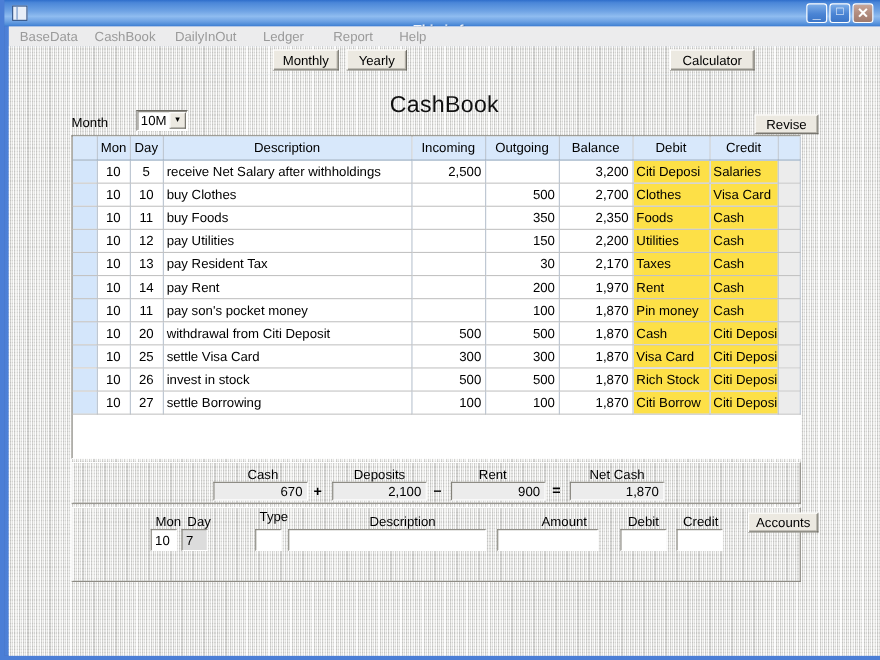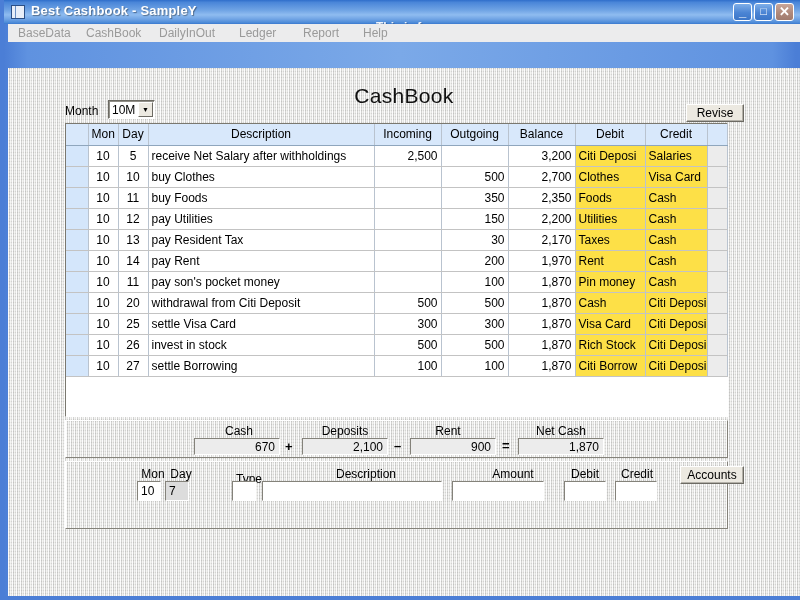--- a/index.html
+++ b/index.html
@@ -142,21 +142,21 @@
     font-size: 21px; color: #111;
     letter-spacing: .3px;
   }
 
   
   #month-label {
     position: absolute; left: 57px; top: 36px;
     font-size: 12px; color: #000; text-align: center;
   }
   #month-combo {
-    position: absolute; left: 100px; top: 32px;
+    position: absolute; left: 116px; top: 32px;
     width: 47px; height: 19px;
     box-sizing: border-box;
     background: #ffffff;
     border-top: 1px solid #6c6a63;
     border-left: 1px solid #6c6a63;
     border-right: 1px solid #ffffff;
     border-bottom: 1px solid #ffffff;
     box-shadow: inset 1px 1px 0 #918f88;
   }
   #month-value {
@@ -279,21 +279,20 @@
     font-size: 13px; font-weight: bold; color: #000;
   }
 </style>
 </head>
 <body>
 
 <div id="window">
 
   <div id="titlebar">
     <div id="title-icon"></div>
-    <div id="title-text">Best Cashbook - SampleY</div>
     <div id="title-freeware">This is freeware</div>
     <div class="wbtn" id="btn-min">
       <span class="g">_</span>
     </div>
     <div class="wbtn" id="btn-max">
       <span class="g">□</span>
     </div>
     <div class="wbtn" id="btn-close">
       <span class="g">✕</span>
     </div>
@@ -301,20 +300,25 @@
 
   <div id="menubar">
     <div class="menuitem" style="left:10px">BaseData</div>
     <div class="menuitem" style="left:78px">CashBook</div>
     <div class="menuitem" style="left:151px">DailyInOut</div>
     <div class="menuitem" style="left:231px">Ledger</div>
     <div class="menuitem" style="left:295px">Report</div>
     <div class="menuitem" style="left:355px">Help</div>
   </div>
 
+  <div id="toolbar" class="tex">
+    <div class="btn3d" id="btn-monthly">Monthly</div>
+    <div class="btn3d" id="btn-yearly">Yearly</div>
+    <div class="btn3d" id="btn-calc">Calculator</div>
+  </div>
 
   <div id="client" class="tex">
 
     <div id="page-title">CashBook</div>
 
     <div id="month-label">Month</div>
     <div id="month-combo">
       <span id="month-value">10M</span>
       <span id="month-arrow">▼</span>
     </div>
@@ -491,21 +495,21 @@
       <div class="sunken" style="left:452px; top:17px; width:86px; height:17px;">1,870</div>
     </div>
 
     <div class="panel tex" id="entry-panel">
       <div class="fieldlabel" style="left:72px;  top:5px; width:30px;">Mon</div>
       <div class="inputbox" style="left:71px;  top:19px; width:24px; height:20px;">10</div>
 
       <div class="fieldlabel" style="left:100px; top:5px; width:30px;">Day</div>
       <div class="inputbox disabled" style="left:99px; top:19px; width:24px; height:20px;">7</div>
 
-      <div class="fieldlabel" style="left:163px; top:10px; width:40px;">Type</div>
+      <div class="fieldlabel" style="left:163px; top:1px; width:40px;">Type</div>
       <div class="inputbox" style="left:166px; top:19px; width:24px; height:20px;"></div>
 
       <div class="fieldlabel" style="left:255px; top:5px; width:90px;">Description</div>
       <div class="inputbox" style="left:196px; top:19px; width:180px; height:20px;"></div>
 
       <div class="fieldlabel" style="left:412px; top:5px; width:70px;">Amount</div>
       <div class="inputbox" style="left:386px; top:19px; width:92px; height:20px;"></div>
 
       <div class="fieldlabel" style="left:497px; top:5px; width:44px;">Debit</div>
       <div class="inputbox" style="left:498px; top:19px; width:42px; height:20px;"></div>

